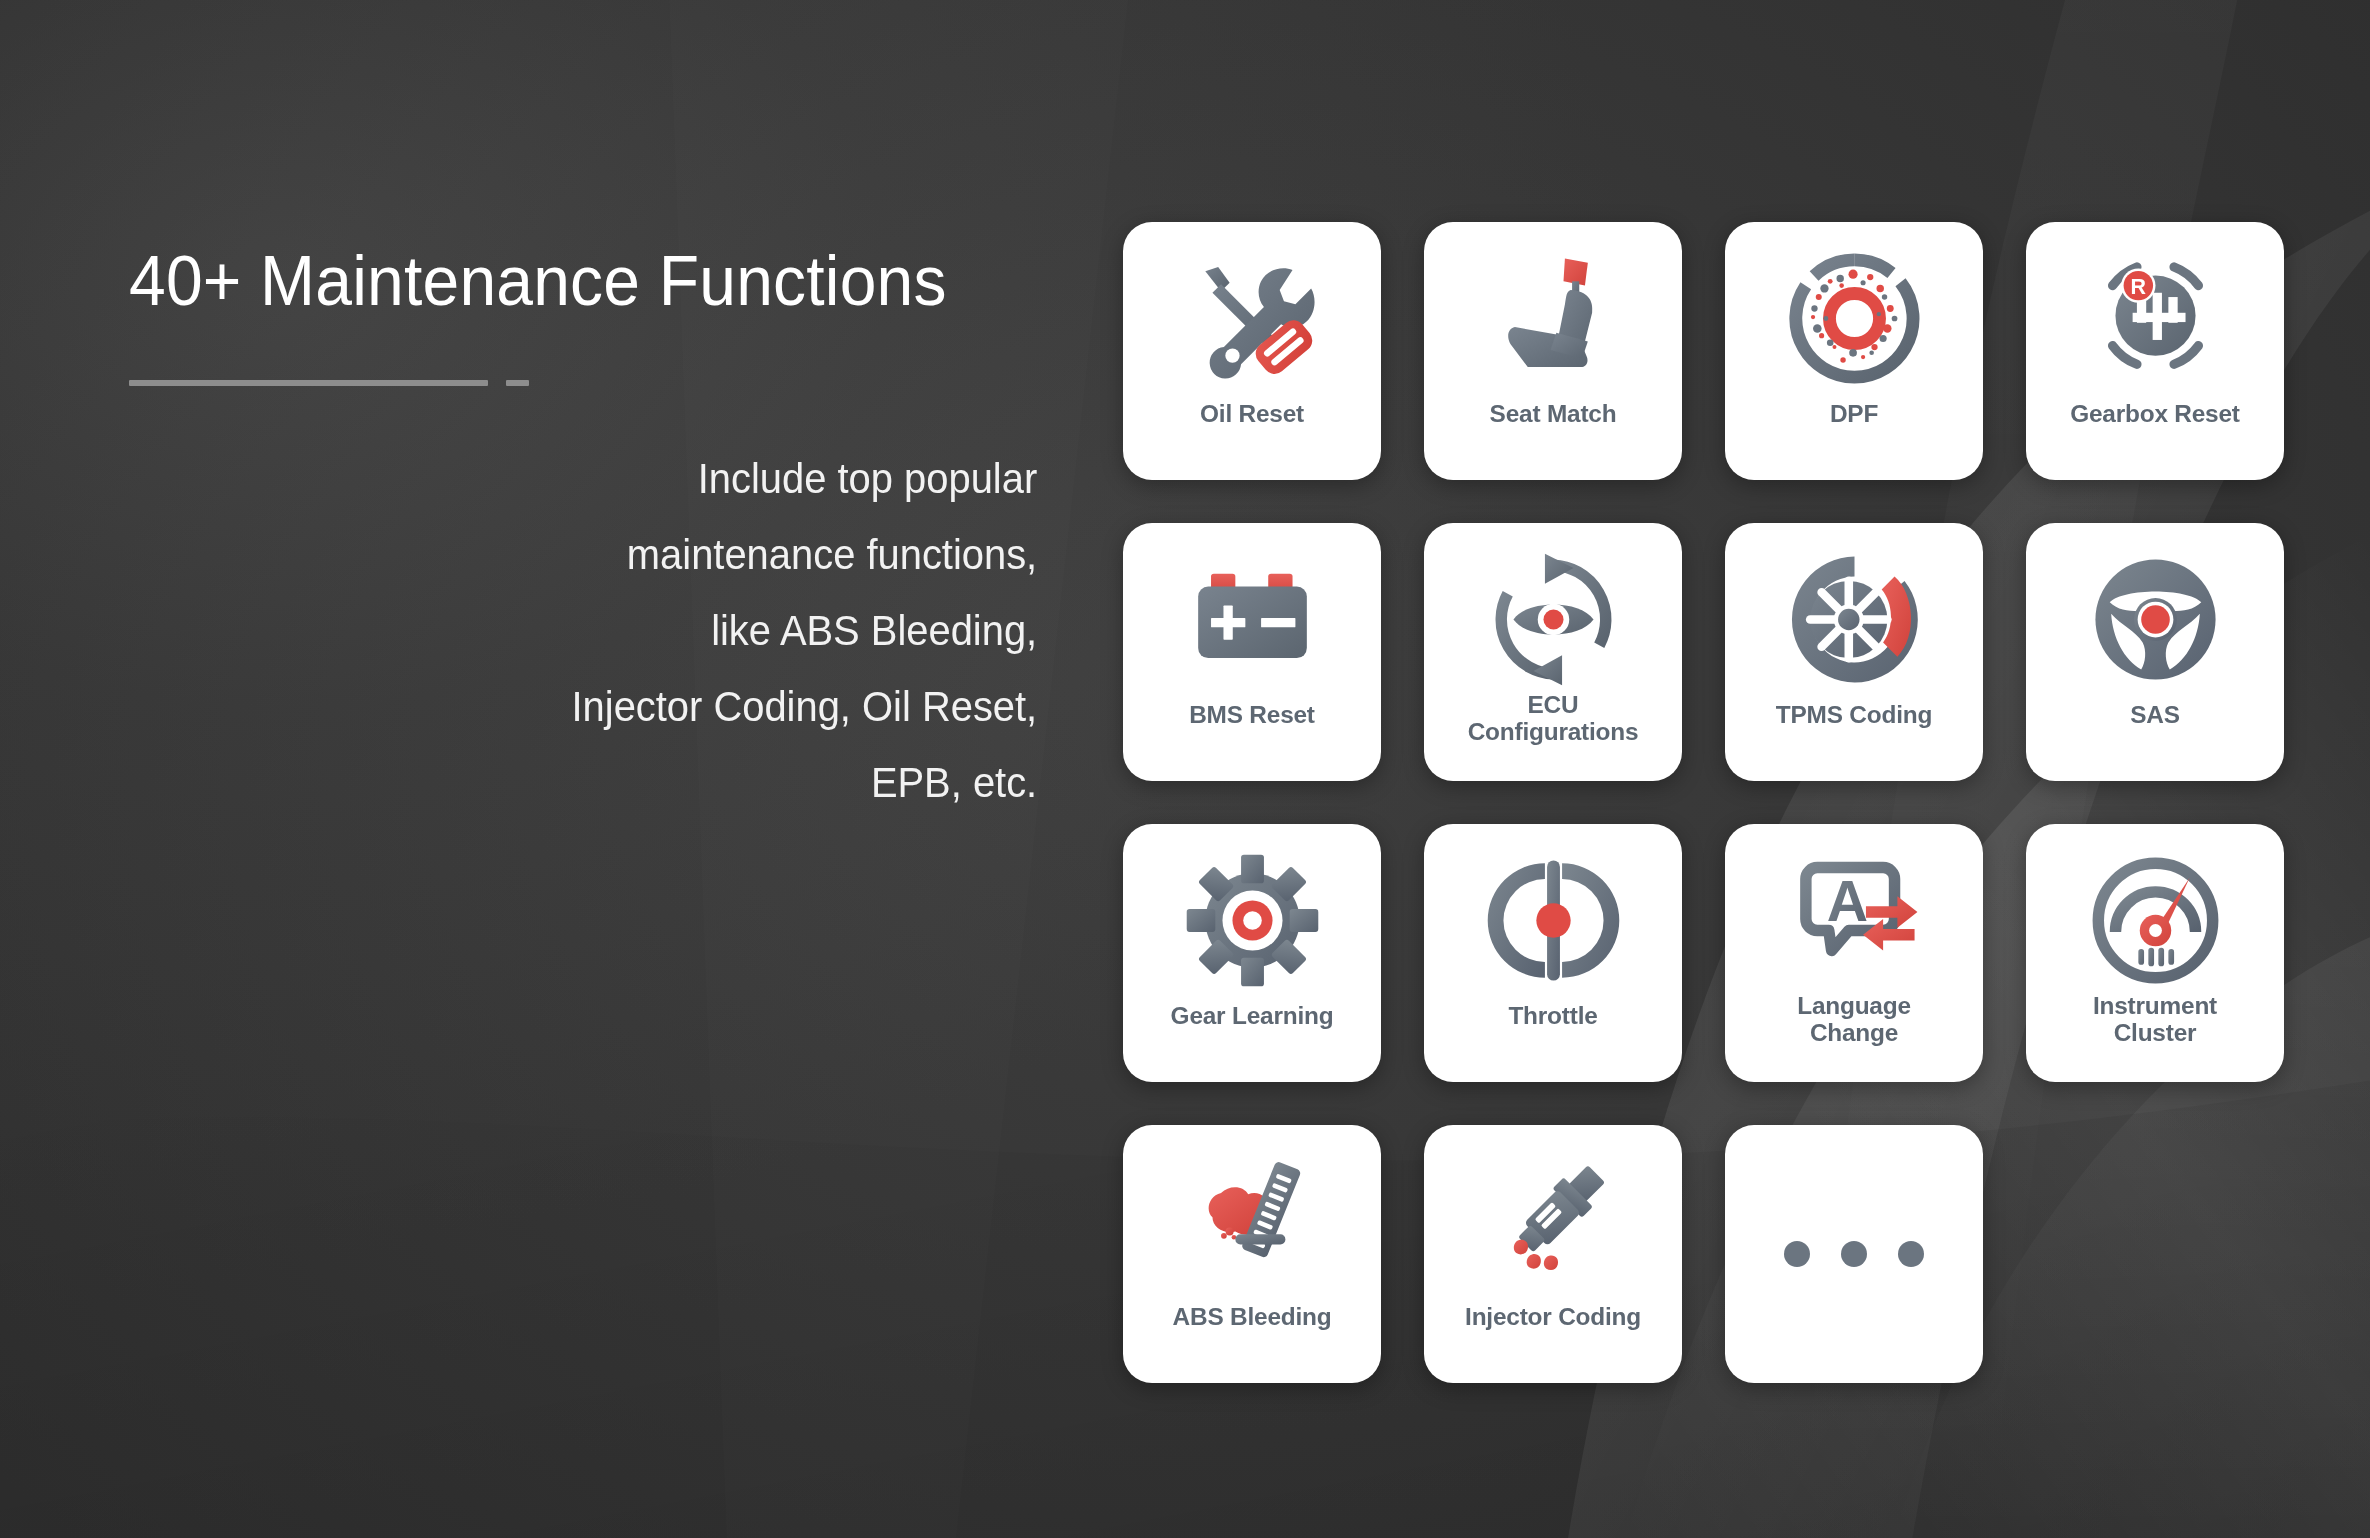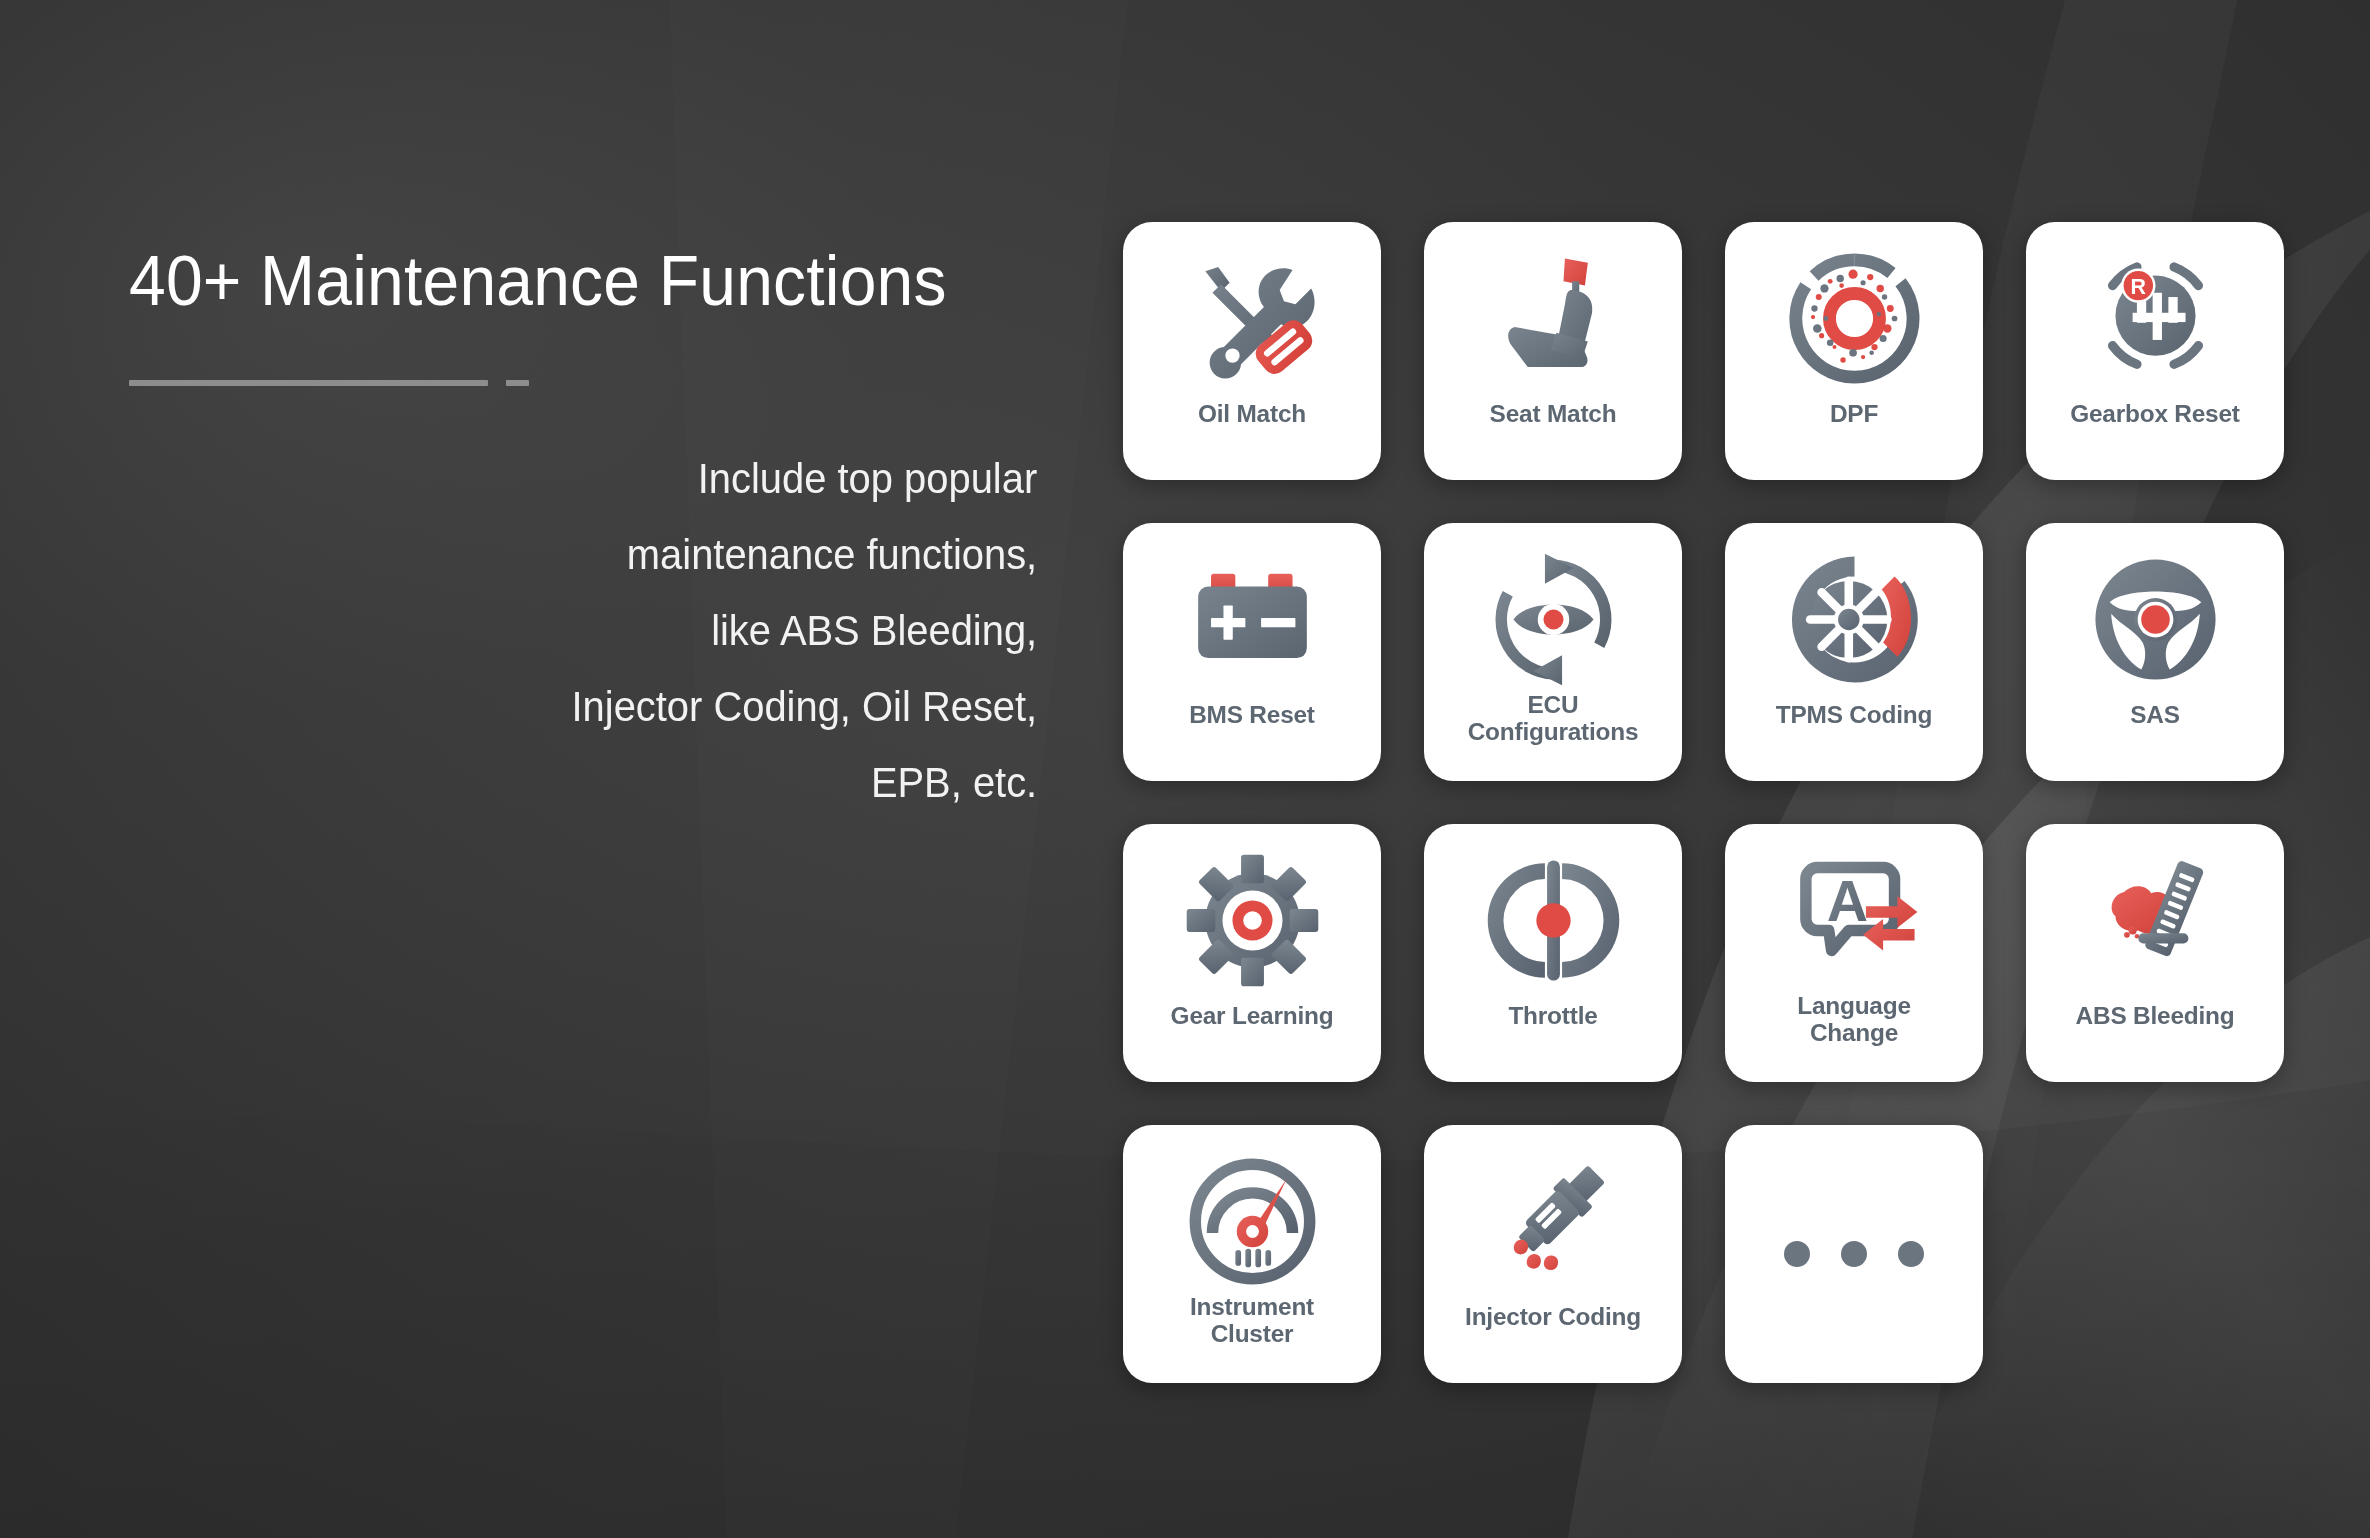--- a/index.html
+++ b/index.html
@@ -181,21 +181,21 @@
         <path d="M78 16 C70 13 60 16 56 24 C53 30 54 37 58 42 L30 70 A11 11 0 1 0 42 82 L70 54 C76 58 83 57 88 52 C94 46 95 36 91 29 L80 40 L72 38 L69 30 Z" fill="url(#g1)"></path>
         <circle cx="36" cy="76" r="5" fill="#ffffff"></circle>
 
         <g transform="rotate(-40 72 70)">
           <rect x="52" y="58" width="40" height="24" rx="8" fill="url(#r1)"></rect>
           <rect x="58" y="63.5" width="28" height="4.6" rx="2.3" fill="#ffffff"></rect>
           <rect x="58" y="71.5" width="28" height="4.6" rx="2.3" fill="#ffffff"></rect>
         </g>
       </svg>
     </div>
-    <div class="label">Oil Match</div>
+    <div class="label">Oil Reset</div>
   </div>
 
   <div class="card">
     <div class="glyph">
       <svg viewBox="0 0 100 100">
         <defs>
             <linearGradient id="g2" x1="0" y1="0" x2="1" y2="1">
           <stop offset="0%" stop-color="#7a848f"></stop>
               <stop offset="100%" stop-color="#5c6671"></stop>
             </linearGradient>
@@ -460,20 +460,50 @@
         <path d="M16 21 a8 8 0 0 1 8-8 h46 a8 8 0 0 1 8 8 v28 a8 8 0 0 1 -8 8 h-24 l-12 14 l-2 -14 h-8 a8 8 0 0 1 -8 -8 Z" fill="none" stroke="url(#g11)" stroke-width="8" stroke-linejoin="round"></path>
         <text x="45" y="50" font-family="'Liberation Sans',sans-serif" font-size="40" font-weight="bold" fill="url(#g11)" text-anchor="middle">A</text>
         <path d="M58 40 L80 40 L80 33 L94 44 L80 55 L80 48 L58 48 Z" fill="url(#r11)"></path>
         <path d="M92 56 L70 56 L70 49 L56 60 L70 71 L70 64 L92 64 Z" fill="url(#r11)"></path>
       </svg>
     </div>
     <div class="label" style="white-space:pre-line">Language
 Change</div>
   </div>
 
+  <div class="card two-line">
+    <div class="glyph">
+      <svg viewBox="0 0 100 100">
+        <defs>
+            <linearGradient id="g13" x1="0" y1="0" x2="1" y2="1">
+          <stop offset="0%" stop-color="#7c868f"></stop>
+              <stop offset="100%" stop-color="#58626f"></stop>
+            </linearGradient>
+          <linearGradient id="r13" x1="0" y1="0" x2="1" y2="1">
+          <stop offset="0%" stop-color="#e8605a"></stop>
+              <stop offset="100%" stop-color="#d1433c"></stop>
+            </linearGradient>
+          </defs>
+        <circle cx="50" cy="50" r="40" fill="none" stroke="url(#g13)" stroke-width="8"></circle>
+        <path d="M22 58 A28 28 0 0 1 78 58" fill="none" stroke="url(#g13)" stroke-width="8" stroke-linecap="butt"></path>
+        <path d="M48 59 L74 20 L54 62 Z" fill="url(#r13)"></path>
+        <circle cx="50" cy="57" r="11" fill="url(#r13)"></circle>
+        <circle cx="50" cy="57" r="4.5" fill="#ffffff"></circle>
+        <g fill="url(#g13)">
+          <rect x="38" y="70" width="4" height="11" rx="2"></rect>
+          <rect x="45" y="69" width="4" height="13" rx="2"></rect>
+          <rect x="52" y="69" width="4" height="13" rx="2"></rect>
+          <rect x="59" y="70" width="4" height="11" rx="2"></rect>
+        </g>
+      </svg>
+    </div>
+    <div class="label" style="white-space:pre-line">Instrument
+Cluster</div>
+  </div>
+
   <div class="card">
     <div class="glyph">
       <svg viewBox="0 0 100 100">
         <defs>
             <linearGradient id="g12" x1="0" y1="0" x2="1" y2="1">
           <stop offset="0%" stop-color="#7c868f"></stop>
               <stop offset="100%" stop-color="#58626f"></stop>
             </linearGradient>
           <linearGradient id="r12" x1="0" y1="0" x2="1" y2="1">
           <stop offset="0%" stop-color="#e8605a"></stop>
@@ -498,50 +528,20 @@
             <rect x="55" y="58" width="11" height="3.2" rx="1.2"></rect>
             <rect x="55" y="65" width="11" height="3.2" rx="1.2"></rect>
           </g>
         </g>
         <rect x="38" y="59" width="35" height="7" rx="3.5" fill="url(#g12)"></rect>
       </svg>
     </div>
     <div class="label">ABS Bleeding</div>
   </div>
 
-  <div class="card two-line">
-    <div class="glyph">
-      <svg viewBox="0 0 100 100">
-        <defs>
-            <linearGradient id="g13" x1="0" y1="0" x2="1" y2="1">
-          <stop offset="0%" stop-color="#7c868f"></stop>
-              <stop offset="100%" stop-color="#58626f"></stop>
-            </linearGradient>
-          <linearGradient id="r13" x1="0" y1="0" x2="1" y2="1">
-          <stop offset="0%" stop-color="#e8605a"></stop>
-              <stop offset="100%" stop-color="#d1433c"></stop>
-            </linearGradient>
-          </defs>
-        <circle cx="50" cy="50" r="40" fill="none" stroke="url(#g13)" stroke-width="8"></circle>
-        <path d="M22 58 A28 28 0 0 1 78 58" fill="none" stroke="url(#g13)" stroke-width="8" stroke-linecap="butt"></path>
-        <path d="M48 59 L74 20 L54 62 Z" fill="url(#r13)"></path>
-        <circle cx="50" cy="57" r="11" fill="url(#r13)"></circle>
-        <circle cx="50" cy="57" r="4.5" fill="#ffffff"></circle>
-        <g fill="url(#g13)">
-          <rect x="38" y="70" width="4" height="11" rx="2"></rect>
-          <rect x="45" y="69" width="4" height="13" rx="2"></rect>
-          <rect x="52" y="69" width="4" height="13" rx="2"></rect>
-          <rect x="59" y="70" width="4" height="11" rx="2"></rect>
-        </g>
-      </svg>
-    </div>
-    <div class="label" style="white-space:pre-line">Instrument
-Cluster</div>
-  </div>
-
   <div class="card">
     <div class="glyph">
       <svg viewBox="0 0 100 100">
         <defs>
             <linearGradient id="g14" x1="0" y1="0" x2="1" y2="1">
           <stop offset="0%" stop-color="#7c868f"></stop>
               <stop offset="100%" stop-color="#58626f"></stop>
             </linearGradient>
           <linearGradient id="r14" x1="0" y1="0" x2="1" y2="1">
           <stop offset="0%" stop-color="#e8605a"></stop>

